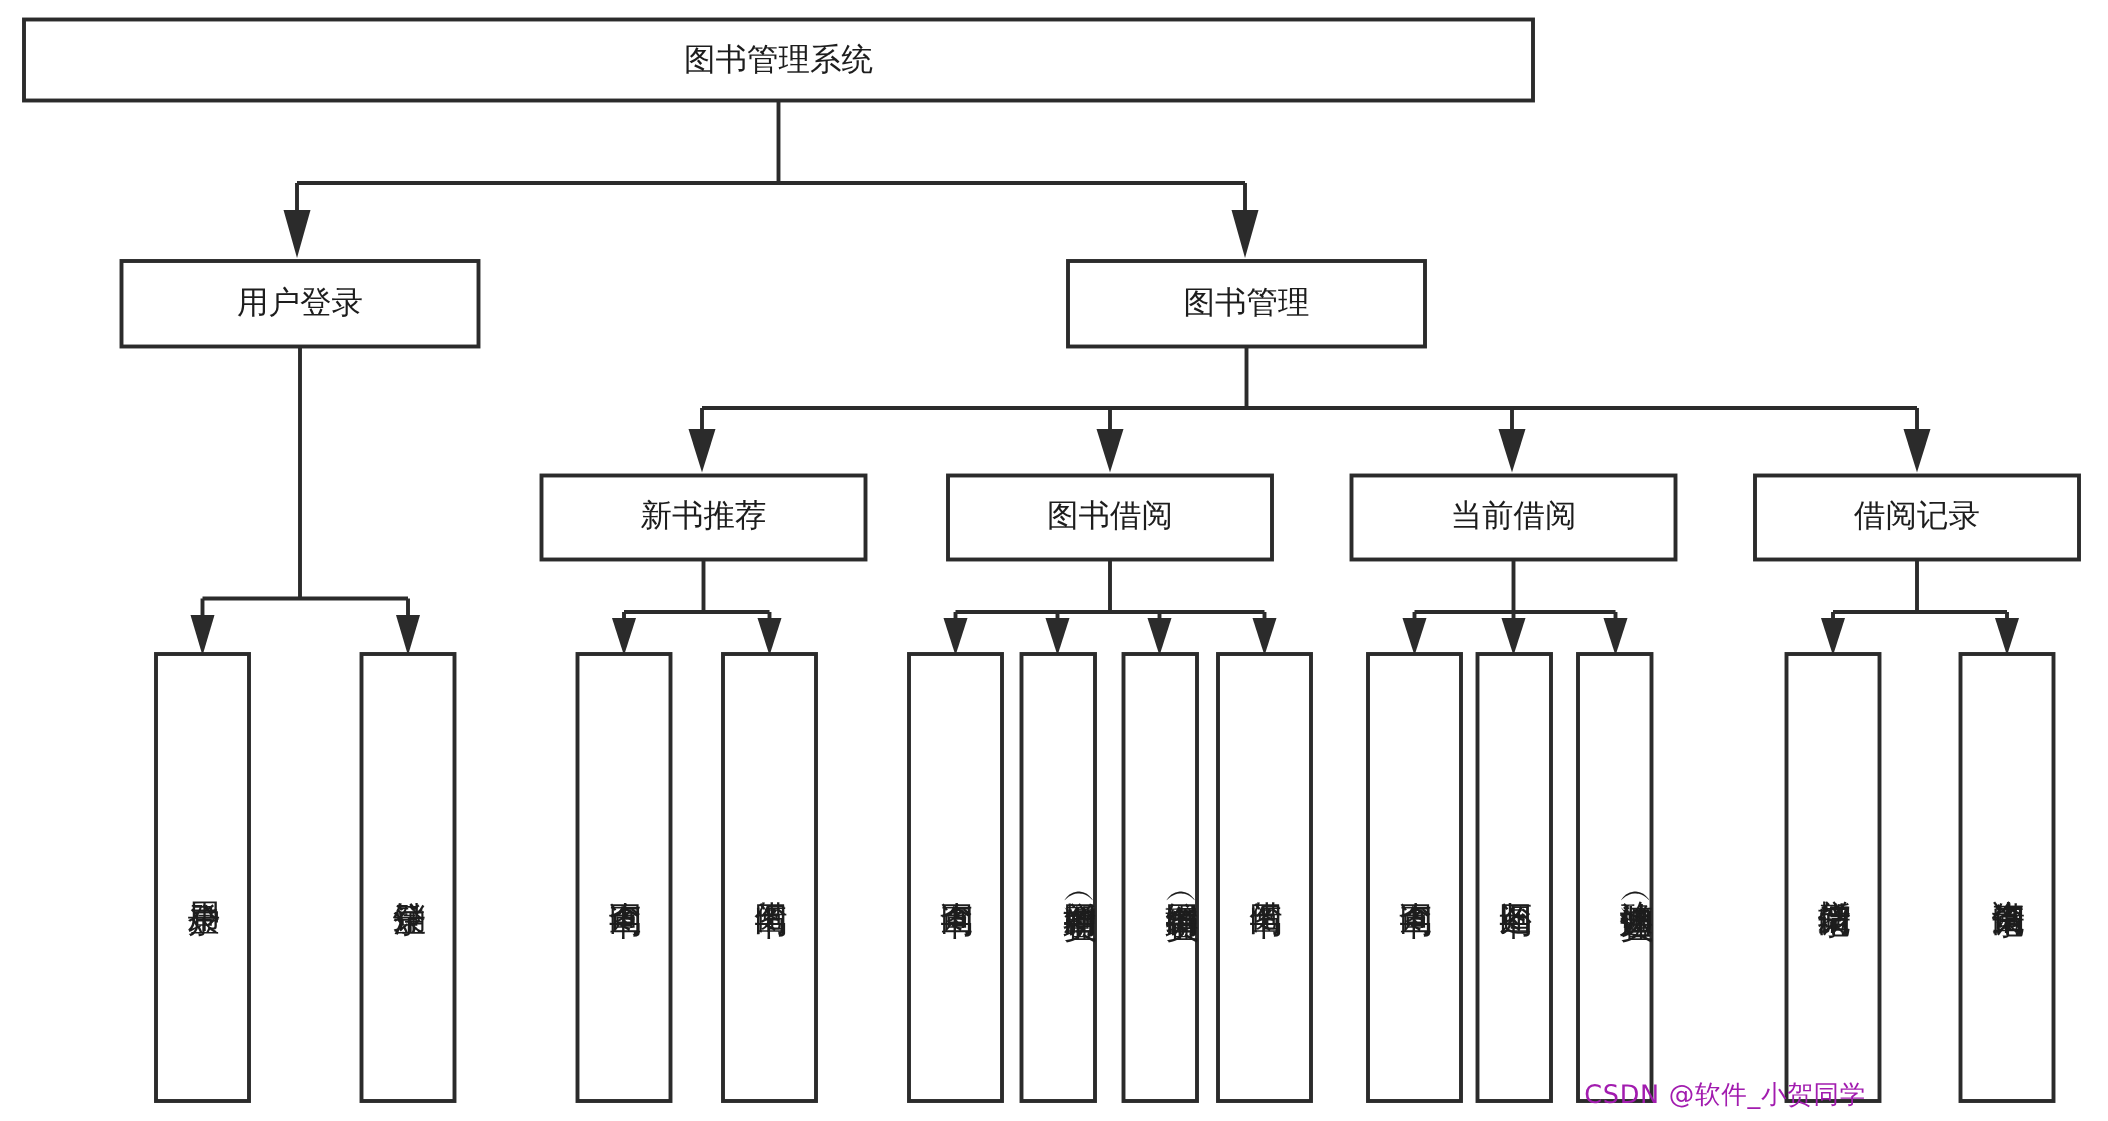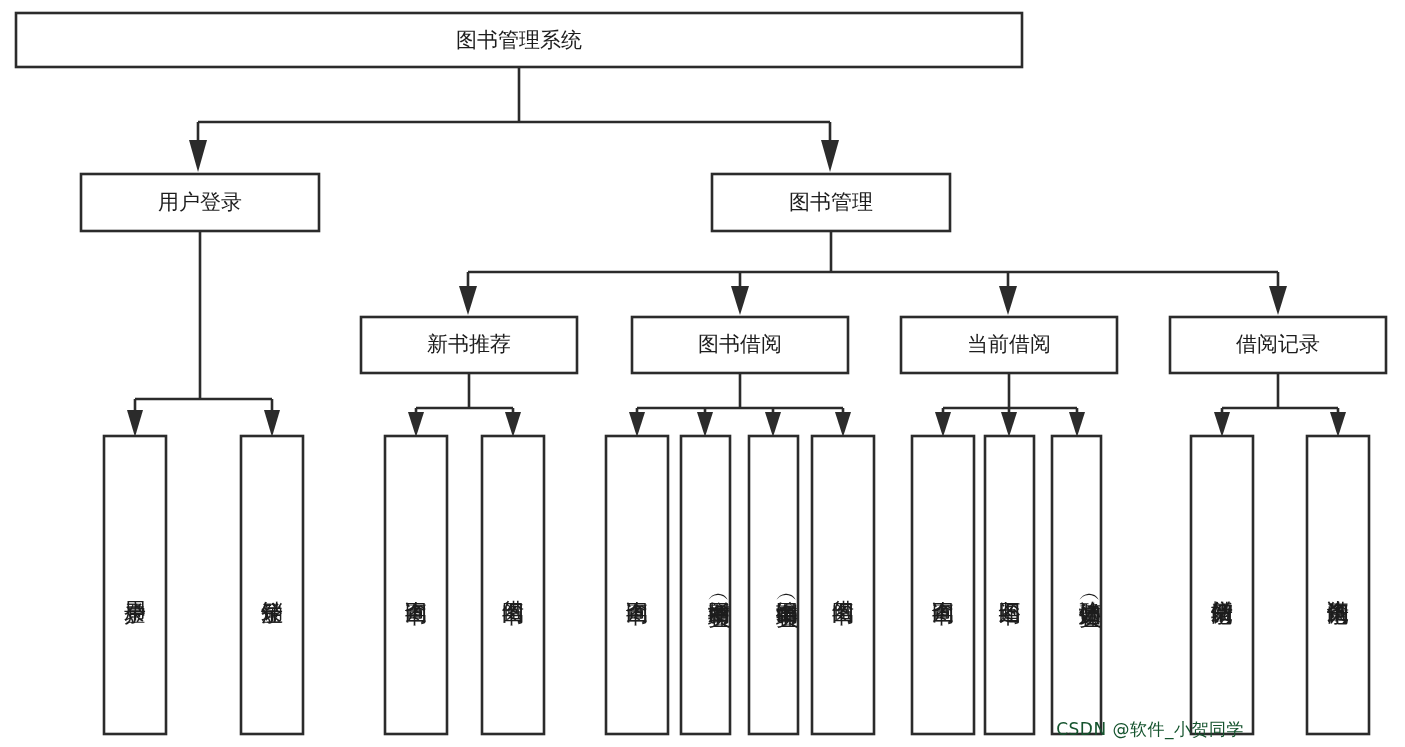--- a/index.html
+++ b/index.html
@@ -72,21 +72,21 @@
     justify-content: center;
     padding-top: 4px;
     box-sizing: border-box;
   }
   #watermark {
     position: absolute;
     right: 8px;
     bottom: 6px;
     font-family: "DejaVu Sans", "Liberation Sans", sans-serif;
     font-size: 17px;
-    color: #14532d;
+    color: #a21caf;
     white-space: nowrap;
     letter-spacing: 0.5px;
   }
 </style>
 </head>
 <body>
 
 <div id="diagram-root">
 
   <svg id="tree-svg" viewBox="0 0 1405 747" xmlns="http://www.w3.org/2000/svg">

